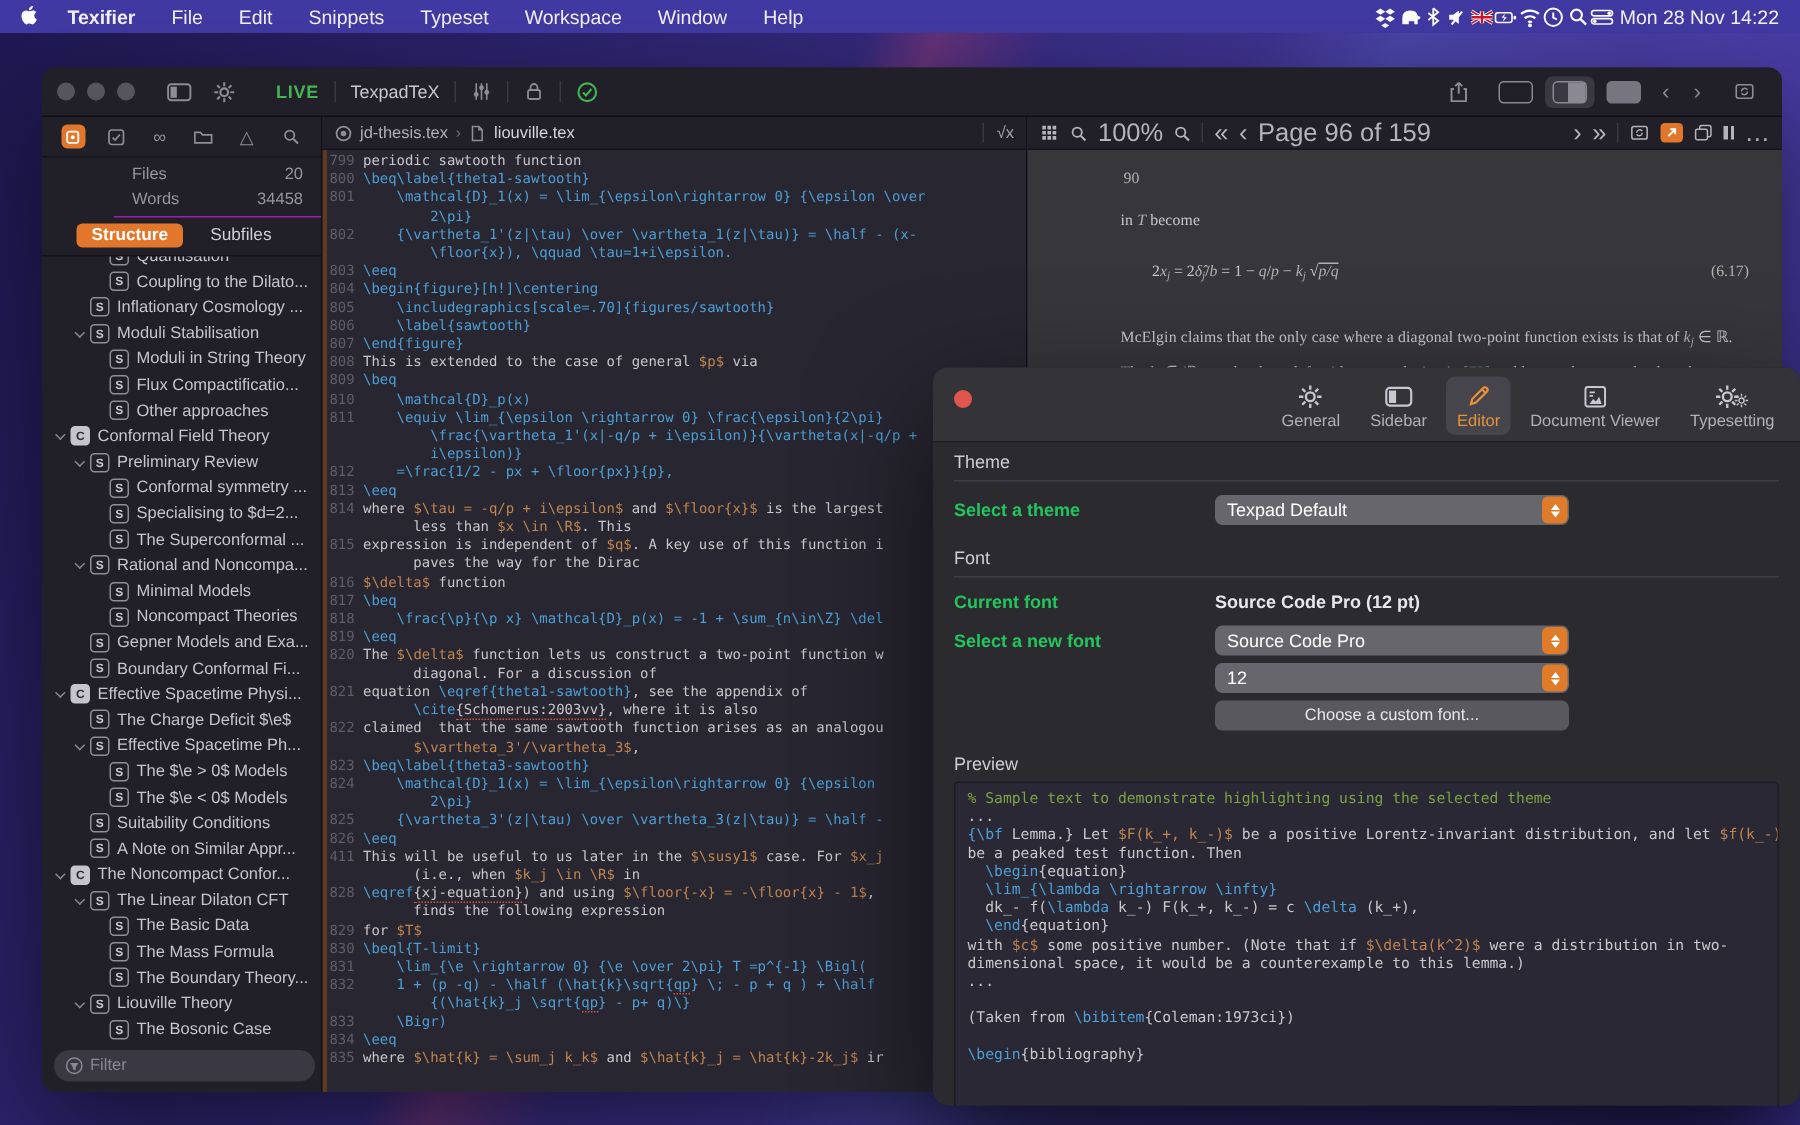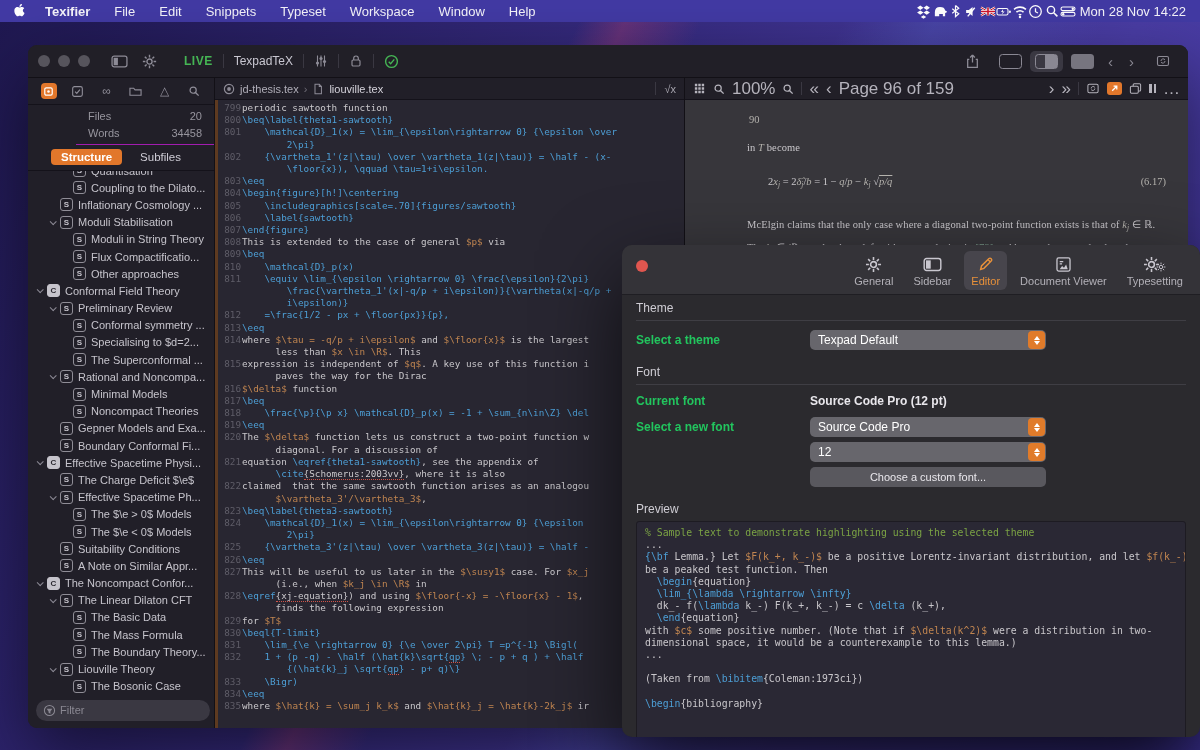--- a/index.html
+++ b/index.html
@@ -59,21 +59,21 @@
   .filter-glyph{position:absolute;left:7px;top:4px;color:#8a8892;}
   
   .editor{flex:0 0 470px;width:470px;background:#282631;border-right:1px solid #121016;display:flex;flex-direction:column;min-height:0;}
   .crumbbar{height:22px;flex:0 0 22px;background:#211f28;border-bottom:1px solid #14121a;display:flex;align-items:center;padding:0 8px;font-size:11px;color:#b0aeb8;gap:5px;}
   .crumb-file{color:#d6d4dc;}
   .crumb-right{margin-left:auto;display:flex;align-items:center;gap:8px;color:#a5a3ad;}
   .crumb-div{width:1px;height:13px;background:#3a3842;}
   .code{flex:1;overflow:hidden;font-family:"DejaVu Sans Mono",monospace;font-size:9.3px;line-height:12.2px;padding-top:2px;position:relative;}
   .code::before{content:'';position:absolute;left:0;top:0;bottom:0;width:3px;background:#5e3a20;}
   .crow{display:flex;}
-  .ln{flex:0 0 27px;text-align:right;padding-right:1px;color:#5f5d68;user-select:none;}
+  .ln{flex:0 0 27px;text-align:center;padding-right:1px;color:#5f5d68;user-select:none;}
   .ctext{white-space:pre;}
   .sg-p{color:#c9c7cb;} .sg-c{color:#4d9fd6;} .sg-m{color:#c08550;} .sg-g{color:#7ba344;}
   .sg-u{color:#c9c7cb;border-bottom:1px dotted #d05347;} .sg-cu{color:#4d9fd6;border-bottom:1px dotted #d05347;}
   .sg-it{font-style:italic;} .sg-sub{font-style:italic;font-size:7.5px;vertical-align:-2px;}
   .sg-cite{color:#7a9b8a;} .sg-ovl{font-style:italic;text-decoration:overline;}
   
   .pdf{flex:1;background:#37363b;display:flex;flex-direction:column;min-width:0;}
   .pdf-toolbar{height:22px;flex:0 0 22px;background:#211f27;border-bottom:1px solid #14121a;display:flex;align-items:center;padding:0 8px;font-size:17px;color:#b5b3bc;gap:7px;}
   .pdf-page-label{flex:1;text-align:left;color:#b5b3bc;}
   .pdf-div{width:1px;height:13px;background:#3a3842;}
@@ -764,21 +764,21 @@
           </div>
           <div class="crow" data-name="code-line">
             <span class="ln" data-name="line-number">825</span>
             <span class="ctext"><span class="sg-c">    {\vartheta_3'(z|\tau) \over \vartheta_3(z|\tau)} = \half -</span></span>
           </div>
           <div class="crow" data-name="code-line">
             <span class="ln" data-name="line-number">826</span>
             <span class="ctext"><span class="sg-c">\eeq</span></span>
           </div>
           <div class="crow" data-name="code-line">
-            <span class="ln" data-name="line-number">827</span>
+            <span class="ln" data-name="line-number">411</span>
             <span class="ctext"><span class="sg-p">This will be useful to us later in the </span><span class="sg-m">$\susy1$</span><span class="sg-p"> case. For </span><span class="sg-m">$x_j</span></span>
           </div>
           <div class="crow" data-name="code-line">
             <span class="ln" data-name="line-number"></span>
             <span class="ctext"><span class="sg-p">      (i.e., when </span><span class="sg-m">$k_j \in \R$</span><span class="sg-p"> in</span></span>
           </div>
           <div class="crow" data-name="code-line">
             <span class="ln" data-name="line-number">828</span>
             <span class="ctext"><span class="sg-c">\eqref</span><span class="sg-u">{xj-equation}</span><span class="sg-p">) and using </span><span class="sg-m">$\floor{-x} = -\floor{x} - 1$</span><span class="sg-p">,</span></span>
           </div>

